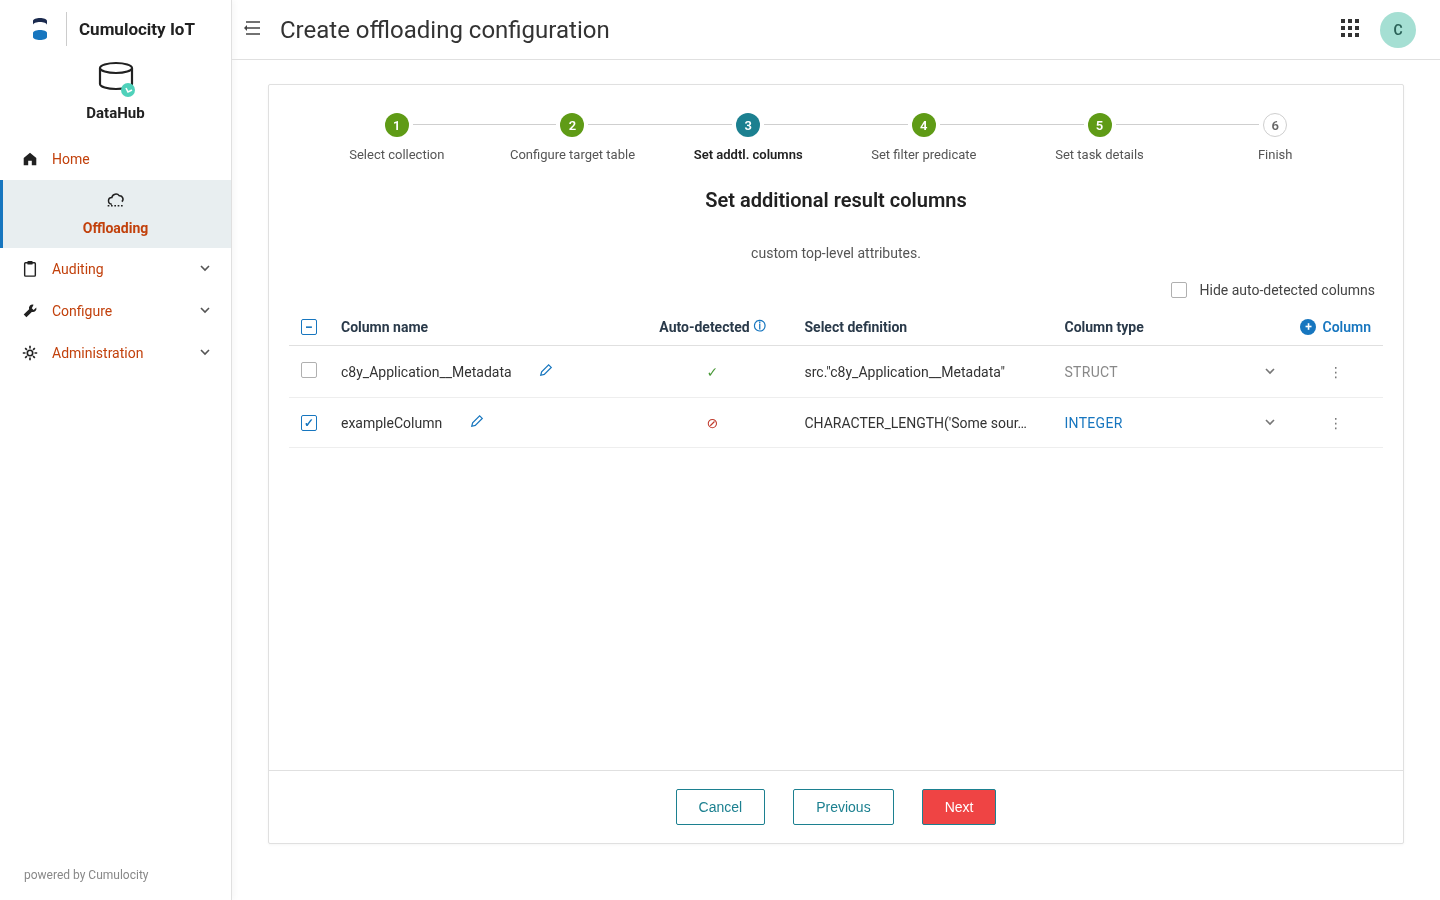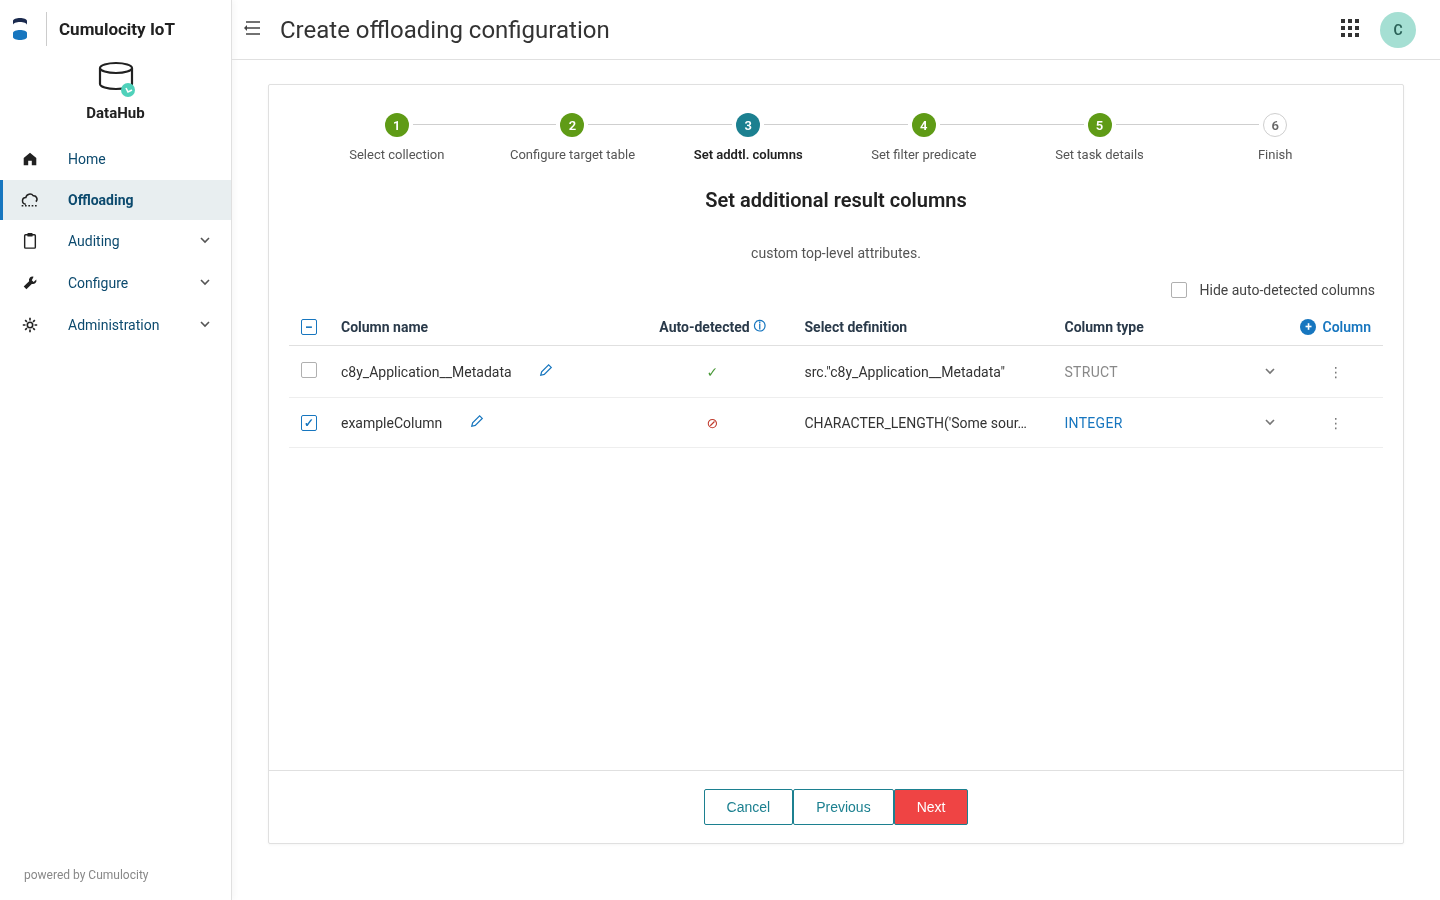--- a/index.html
+++ b/index.html
@@ -19,44 +19,45 @@
     width: 232px;
     height: 100%;
     border-right: 1px solid #e0e0e0;
     display: flex;
     flex-direction: column;
     box-shadow: 2px 0 6px rgba(0,0,0,0.04);
   }
   .brand-row {
     display: flex;
     align-items: center;
-    padding: 12px 6px 6px;
+    padding: 12px 26px 6px;
     gap: 12px;
   }
   .brand-logo {
     width: 28px; height: 28px; display:flex; align-items:center; justify-content:center;
   }
   .brand-divider { width:1px; height:34px; background:#ccc; }
   .brand-text { font-size: 17px; font-weight: 700; color:#212121; }
   .module-block { text-align:center; padding: 8px 0 12px; }
   .module-icon { margin-bottom:4px; display:flex; justify-content:center; }
   .module-name { font-weight:700; font-size:15px; color:#212121; }
 
   .nav-list { list-style:none; margin-top:4px; }
   .nav-item {
-    display:flex; align-items:center; gap:28px;
+    display:flex; align-items:center; gap:12px;
     padding: 12px 20px;
     cursor:pointer;
-    color:#0c4a6e;
+    color:#c2410c;
   }
   .nav-item.active {
     background:#e8eef0;
     border-left: 3px solid #1776BF;
     padding-left: 17px;
     font-weight:700;
+    flex-direction:column;
   }
   .nav-item .chev { margin-left:auto; color:#555; }
   .nav-icon { width:20px; display:flex; justify-content:center; color:#333; }
 
   .sidebar-footer { margin-top:auto; padding:14px 0 18px 24px; color:#888; font-size:12px; }
 
   
   .main { flex:1; display:flex; flex-direction:column; height:100%; }
   .topbar {
     display:flex; align-items:center; gap:16px;
@@ -135,21 +136,21 @@
   .type-cell { color:#888; letter-spacing:0.3px; }
   .type-cell.int { color:#1776BF; }
   .auto-yes { color:#4b9a3a; }
   .auto-no  { color:#c0392b; }
   .row-chevron { color:#777; cursor:pointer; }
   .row-menu { color:#777; cursor:pointer; }
 
   
   .card-footer {
     margin-top:auto; border-top:1px solid #e0e0e0;
-    display:flex; justify-content:center; gap:0; padding:18px;
+    display:flex; justify-content:center; gap:28px; padding:18px;
   }
   .btn { padding:9px 22px; border-radius:2px; font-size:14px; cursor:pointer; border:1px solid #1C8090; background:#fff; color:#1C8090; }
   .btn.primary { background:#ef4444; color:#fff; }
 </style>
 </head>
 <body>
 
 <aside class="sidebar">
   <div class="brand-row">
     <span class="brand-logo">

